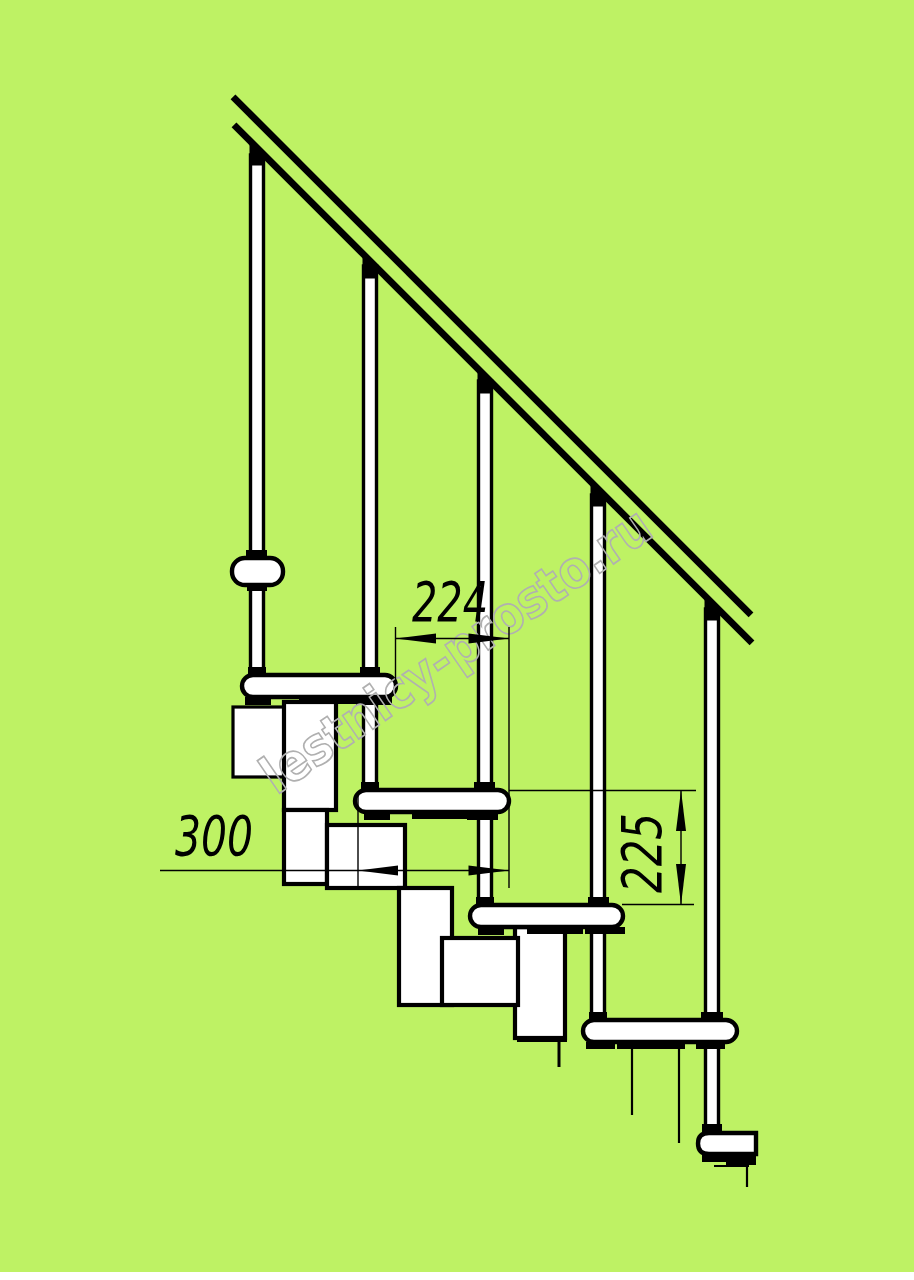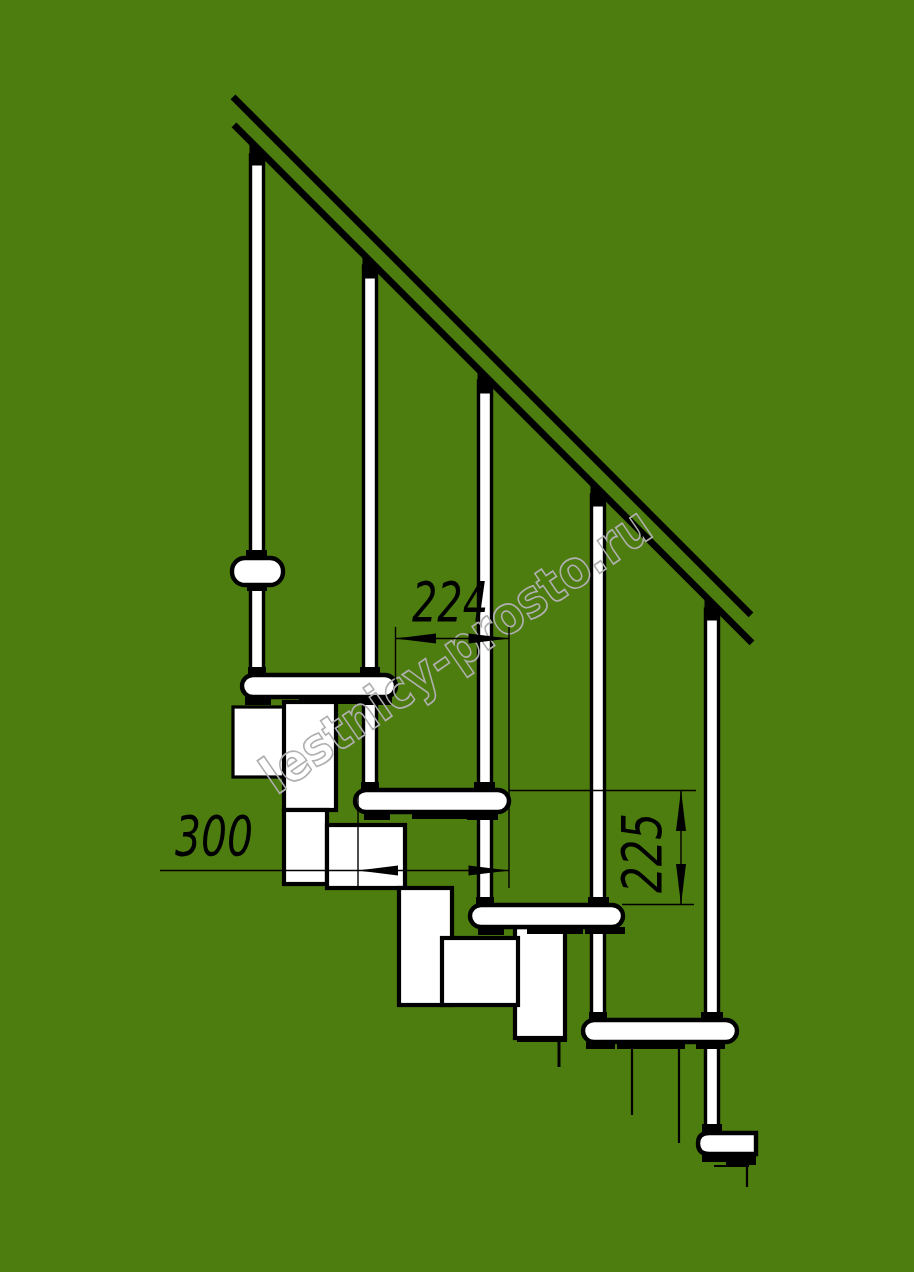--- a/index.html
+++ b/index.html
@@ -5,21 +5,21 @@
   html, body {
     margin: 0;
     padding: 0;
     background: #ffffff;
     font-family: "DejaVu Sans", "Liberation Sans", sans-serif;
   }
   .canvas {
     position: relative;
     width: 914px;
     height: 1272px;
-    background: #4d7c0f;
+    background: #bef264;
     overflow: hidden;
   }
   svg { display: block; }
   .dim-text {
     font-family: "DejaVu Sans", "Liberation Sans", sans-serif;
     font-style: italic;
     font-size: 56px;
     fill: #000000;
   }
   .watermark-text {

